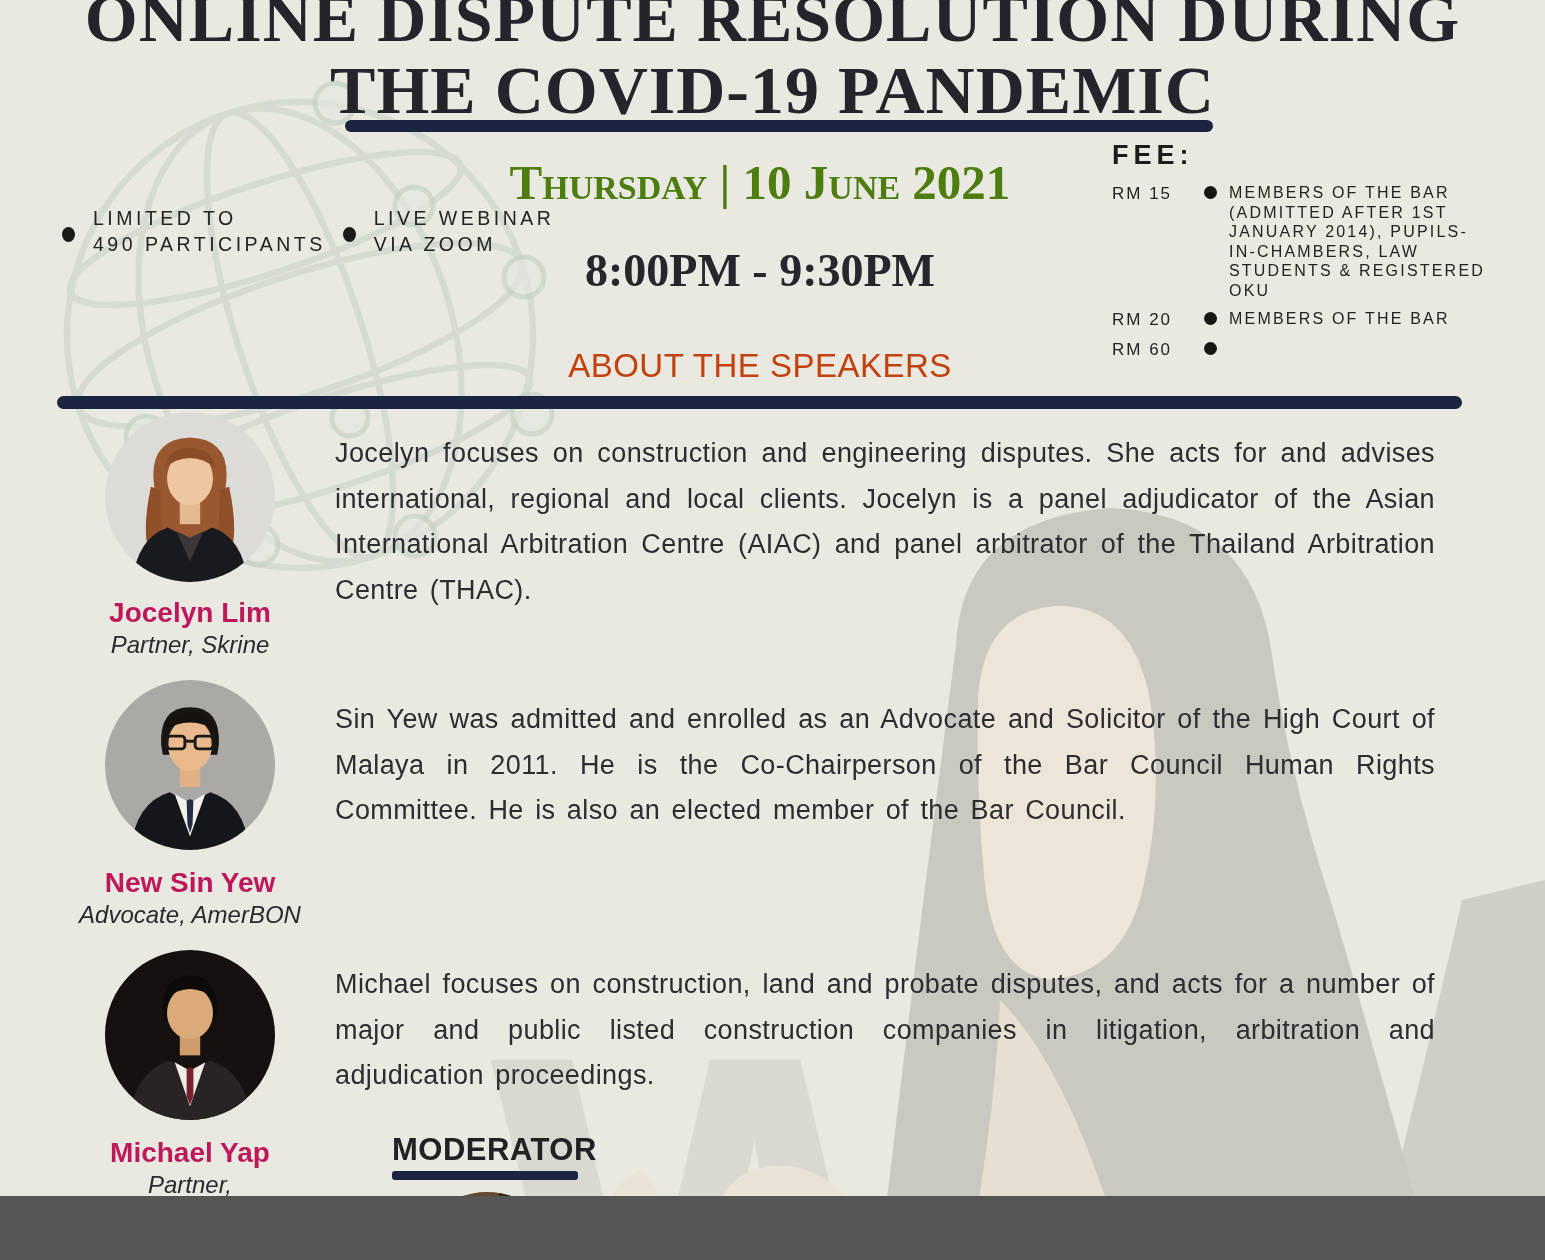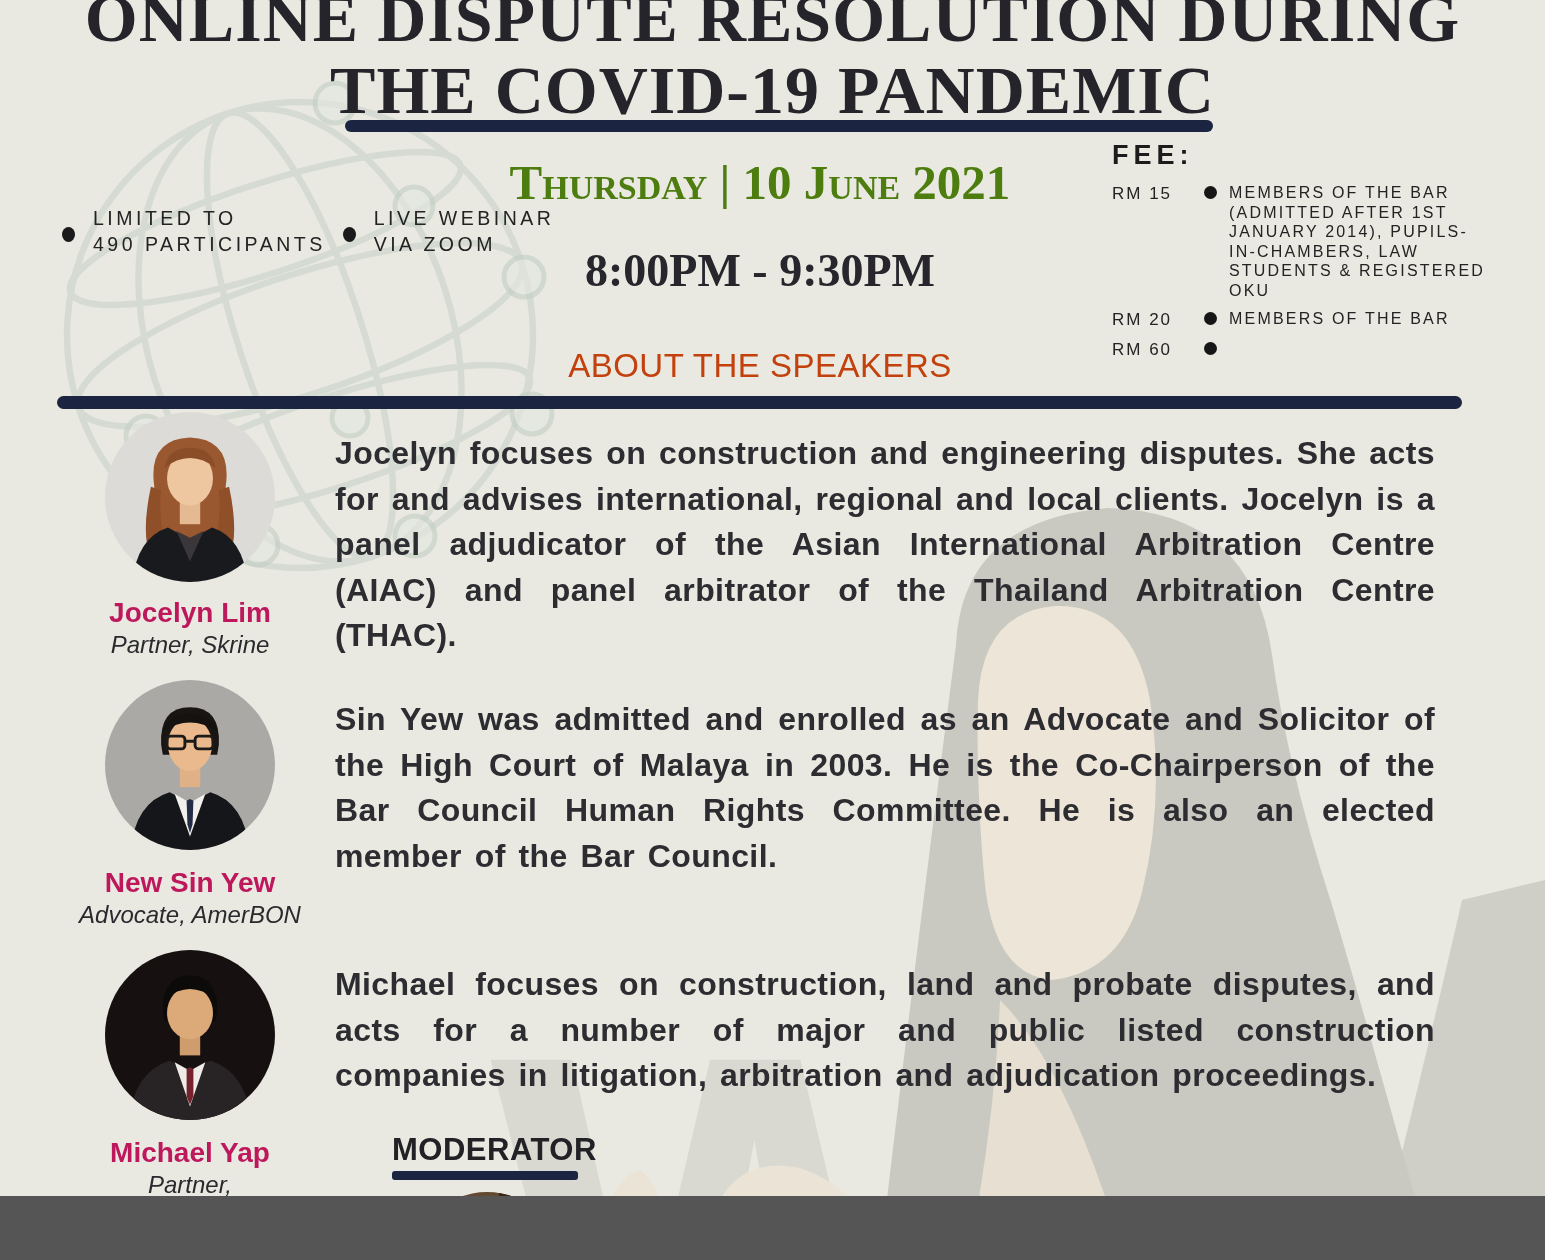--- a/index.html
+++ b/index.html
@@ -47,21 +47,21 @@
   .photo-mod{left:412px;top:1192px;width:150px;height:150px;border-radius:50%;overflow:hidden;}
   .photo-mod svg{width:100%;height:100%;display:block;}
 
   .sname{left:45px;width:290px;text-align:center;font-size:28px;font-weight:700;color:#be185d;}
   .srole{left:45px;width:290px;text-align:center;font-size:24px;font-style:italic;
     white-space:pre-line;line-height:30px;color:#2a2a2e;}
   .n1{top:597px;} .r1{top:630px;}
   .n2{top:867px;} .r2{top:900px;}
   .n3{top:1137px;} .r3{top:1170px;}
 
-  .bio{left:335px;width:1100px;font-size:32px;font-weight:700;letter-spacing:.4px;
+  .bio{left:335px;width:1100px;font-size:27px;font-weight:400;letter-spacing:.4px;
     word-spacing:3.5px;line-height:45.5px;text-align:justify;color:#2c2c31;}
   .b1{top:431px;} .b2{top:697px;} .b3{top:962px;}
   .bio-mod{left:640px;top:1196px;width:795px;}
 
   .mod-h{left:392px;top:1132px;font-size:31px;font-weight:700;letter-spacing:.5px;color:#222226;}
   .mod-u{left:392px;top:1171px;width:186px;height:9px;background:#1b2441;border-radius:3px;}
 </style>
 </head>
 <body>
 
@@ -166,21 +166,21 @@
       <rect x="36.5" y="33" width="10.5" height="7.5" rx="2" fill="none" stroke="#1c1a18" stroke-width="1.7"></rect>
       <rect x="53" y="33" width="10.5" height="7.5" rx="2" fill="none" stroke="#1c1a18" stroke-width="1.7"></rect>
       <line x1="47" y1="36" x2="53" y2="36" stroke="#1c1a18" stroke-width="1.7"></line>
       <path d="M15 100 Q18 72 38 66 L50 72 L62 66 Q82 72 85 100 Z" fill="#15161a"></path>
       <path d="M41 67 L50 92 L59 67 L50 72 Z" fill="#f2f0ec"></path>
       <path d="M48 71 L50 70 L52 71 L51.5 85 L50 90 L48.5 85 Z" fill="#232d45"></path>
     </svg>
   </div>
   <div class="layer sname n2">New Sin Yew</div>
   <div class="layer srole r2">Advocate, AmerBON</div>
-  <div class="layer bio b2">Sin Yew was admitted and enrolled as an Advocate and Solicitor of the High Court of Malaya in 2003. He is the Co-Chairperson of the Bar Council Human Rights Committee. He is also an elected member of the Bar Council.</div>
+  <div class="layer bio b2">Sin Yew was admitted and enrolled as an Advocate and Solicitor of the High Court of Malaya in 2011. He is the Co-Chairperson of the Bar Council Human Rights Committee. He is also an elected member of the Bar Council.</div>
 
   <div class="layer photo p3">
     <svg viewBox="0 0 100 100">
       <rect width="100" height="100" fill="#161010"></rect>
       <path d="M34 36 Q34 15 50 15 Q66 15 66 36 L65 42 L35 42 Z" fill="#0d0b0a"></path>
       <rect x="44" y="49" width="12" height="13" fill="#cf9c6d"></rect>
       <ellipse cx="50" cy="37" rx="13.5" ry="15.5" fill="#dcaa79"></ellipse>
       <path d="M34 29 Q38 18 50 18 Q62 18 66 29 Q57 23 50 23 Q43 23 34 29 Z" fill="#0d0b0a"></path>
       <path d="M14 100 Q17 72 38 65 L50 71 L62 65 Q83 72 86 100 Z" fill="#282324"></path>
       <path d="M41 66 L50 92 L59 66 L50 71 Z" fill="#efece7"></path>

